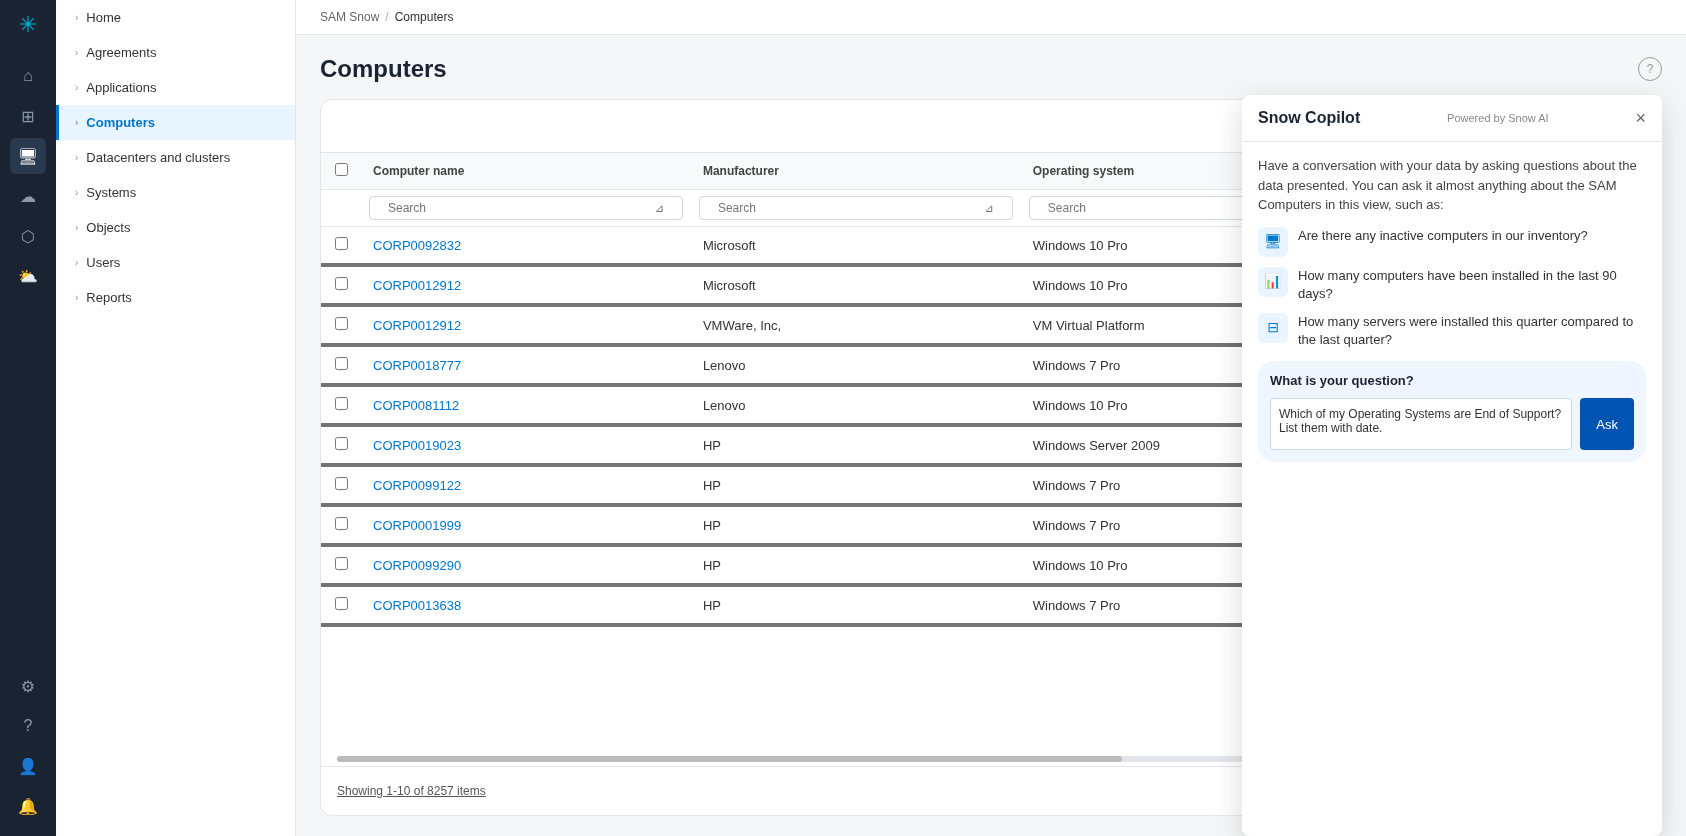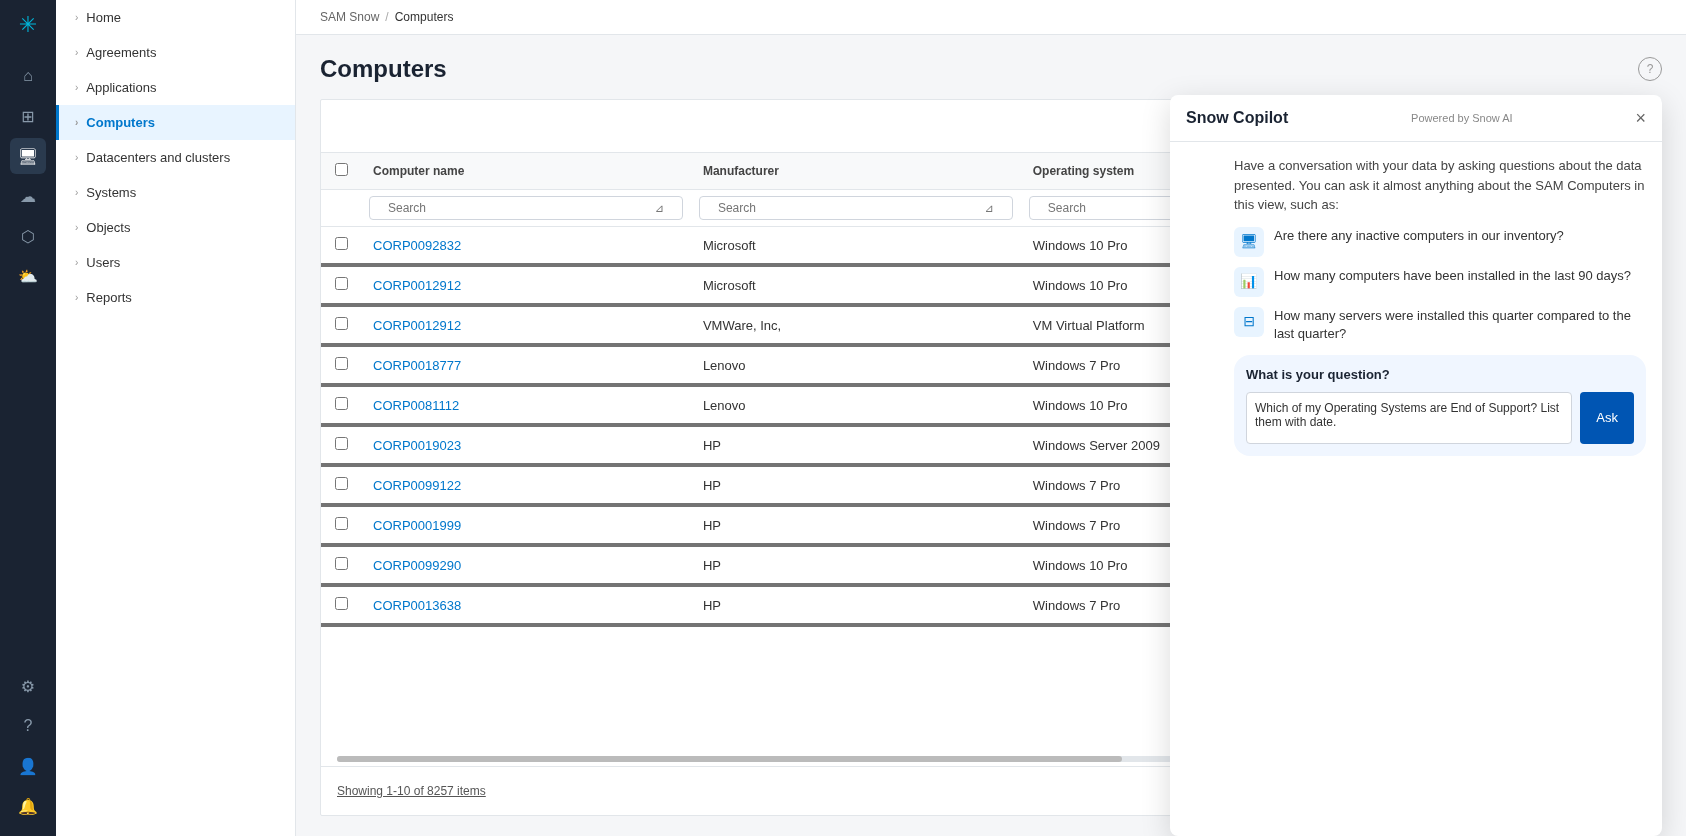--- a/index.html
+++ b/index.html
@@ -114,21 +114,21 @@
       align-items: center;
       justify-content: center;
       color: #999;
       font-size: 12px;
       cursor: pointer;
     }
 
     
     .table-card {
       background: #fff;
-      border-radius: 2px;
+      border-radius: 12px;
       border: 1px solid #e2e6ea;
       flex: 1;
       display: flex;
       flex-direction: column;
       overflow: hidden;
     }
     .table-toolbar {
       display: flex;
       align-items: center;
       justify-content: flex-end;
@@ -271,21 +271,21 @@
       cursor: pointer;
       color: #555;
       font-size: 13px;
     }
 
     
     .copilot-panel {
       position: absolute;
       right: 24px;
       top: 60px;
-      width: 492px;
+      width: 420px;
       background: #fff;
       border-radius: 8px;
       box-shadow: 0 8px 30px rgba(0,0,0,0.15);
       display: flex;
       flex-direction: column;
       overflow: hidden;
       z-index: 100;
       bottom: 0;
     }
     .copilot-header {
@@ -303,21 +303,20 @@
       font-size: 18px;
       line-height: 1;
     }
     .copilot-body {
       flex: 1;
       overflow-y: auto;
       padding: 14px 16px;
       display: flex;
       flex-direction: column;
       gap: 12px;
-      margin-left: 48px;
     }
     .copilot-intro { font-size: 13px; color: #444; line-height: 1.5; }
     .copilot-suggestions { display: flex; flex-direction: column; gap: 10px; }
     .copilot-suggestion {
       display: flex;
       align-items: flex-start;
       gap: 10px;
       font-size: 13px;
       color: #333;
       line-height: 1.4;

